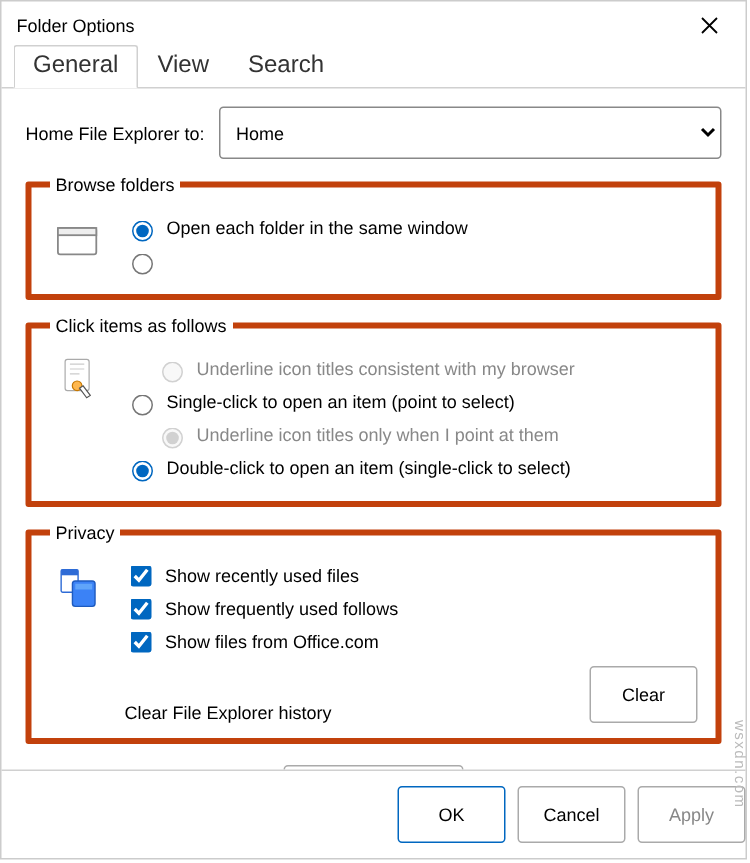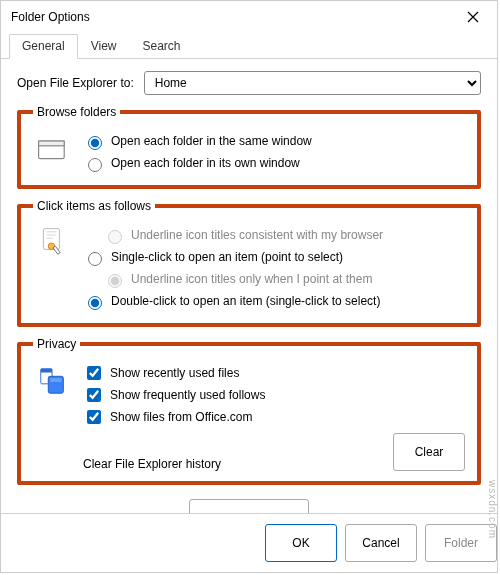--- a/index.html
+++ b/index.html
@@ -3,26 +3,26 @@
 <meta charset="utf-8">
 <style>
 * { box-sizing: border-box; font-family: "Segoe UI", Arial, sans-serif; }
 body { margin: 0; background: #fff; width: 500px; height: 575px; font-size: 12px; color: #000; }
 .window { border: 1px solid #ccc; width: 498px; height: 573px; background: #fff; display: flex; flex-direction: column; }
 .titlebar { display: flex; align-items: center; height: 32px; padding: 0 4px 0 10px; }
 .titlebar .title { flex: 1; font-size: 12px; }
 .titlebar .closebtn { width: 40px; height: 28px; display: flex; align-items: center; justify-content: center; cursor: pointer; }
 .titlebar .closebtn svg { width: 12px; height: 12px; }
 .tabs { display: flex; border-bottom: 1px solid #d0d0d0; padding: 0 8px; height: 26px; align-items: flex-end; }
-.tab { padding: 4px 12px 5px 12px; font-size: 12px; color: #333; cursor: pointer; border: 1px solid transparent; border-bottom: none; }
+.tab { padding: 4px 12px 5px 12px; font-size: 16px; color: #333; cursor: pointer; border: 1px solid transparent; border-bottom: none; }
 .tab.active { border: 1px solid #d0d0d0; border-bottom: 1px solid #fff; margin-bottom: -1px; background: #fff; border-radius: 2px 2px 0 0; }
 .content { padding: 12px 16px 8px 16px; flex: 1; overflow: hidden; }
 .row { display: flex; align-items: center; margin-bottom: 10px; gap: 10px; }
 .row label.lbl { font-size: 12px; }
-select.combo { flex: 1; height: 24px; border: 1px solid #888; border-radius: 3px; padding: 2px 6px; font-size: 12px; background: #fff; }
+select.combo { flex: 1; height: 35px; border: 1px solid #888; border-radius: 3px; padding: 2px 6px; font-size: 12px; background: #fff; }
 fieldset { border: 4px solid #c2410c; border-radius: 2px; margin: 0 0 10px 0; padding: 10px 12px 10px 12px; }
 legend { font-size: 12px; padding: 0 4px; }
 .group-body { display: flex; gap: 10px; align-items: flex-start; }
 .group-icon { width: 40px; flex-shrink: 0; display: flex; align-items: flex-start; justify-content: center; padding-top: 4px; }
 .opts { flex: 1; }
 .opt { display: flex; align-items: center; gap: 6px; margin: 2px 0; min-height: 20px; }
 .opt.sub { margin-left: 20px; }
 .opt.disabled { color: #888; }
 .opt input[type=radio], .opt input[type=checkbox] { accent-color: #0067c0; width: 14px; height: 14px; }
 .opt.disabled input { accent-color: #888; }
@@ -51,21 +51,21 @@
 
   <div class="tabs">
     <div class="tab active">General</div>
     <div class="tab">View</div>
     <div class="tab">Search</div>
   </div>
 
   <div class="content">
 
     <div class="row">
-      <label class="lbl">Open File Explorer to:</label>
+      <label class="lbl">Home File Explorer to:</label>
       <select class="combo">
         <option>Home</option>
       </select>
     </div>
 
     <fieldset>
       <legend>Browse folders</legend>
       <div class="group-body">
         <div class="group-icon folder-icon">
           <svg viewBox="0 0 40 32">
@@ -73,21 +73,20 @@
               <rect x="2" y="6" width="32" height="6" fill="#eee" stroke="#888" stroke-width="1.5"></rect>
             </svg>
         </div>
         <div class="opts">
           <label class="opt">
             <input type="radio" name="browse" checked="" style="">
             <span>Open each folder in the same window</span>
           </label>
           <label class="opt">
             <input type="radio" name="browse" style="">
-            <span>Open each folder in its own window</span>
           </label>
         </div>
       </div>
     </fieldset>
 
     <fieldset>
       <legend>Click items as follows</legend>
       <div class="group-body">
         <div class="group-icon click-icon">
           <svg viewBox="0 0 32 40">
@@ -152,18 +151,18 @@
 
     <div class="footer-row">
       <button class="btn">Restore Defaults</button>
     </div>
 
   </div>
 
   <div class="dlg-buttons">
     <button class="btn primary">OK</button>
     <button class="btn">Cancel</button>
-    <button class="btn disabled">Folder</button>
+    <button class="btn disabled">Apply</button>
   </div>
 
 </div>
 
 <div class="watermark">wsxdn.com</div>
 
 </body></html>

